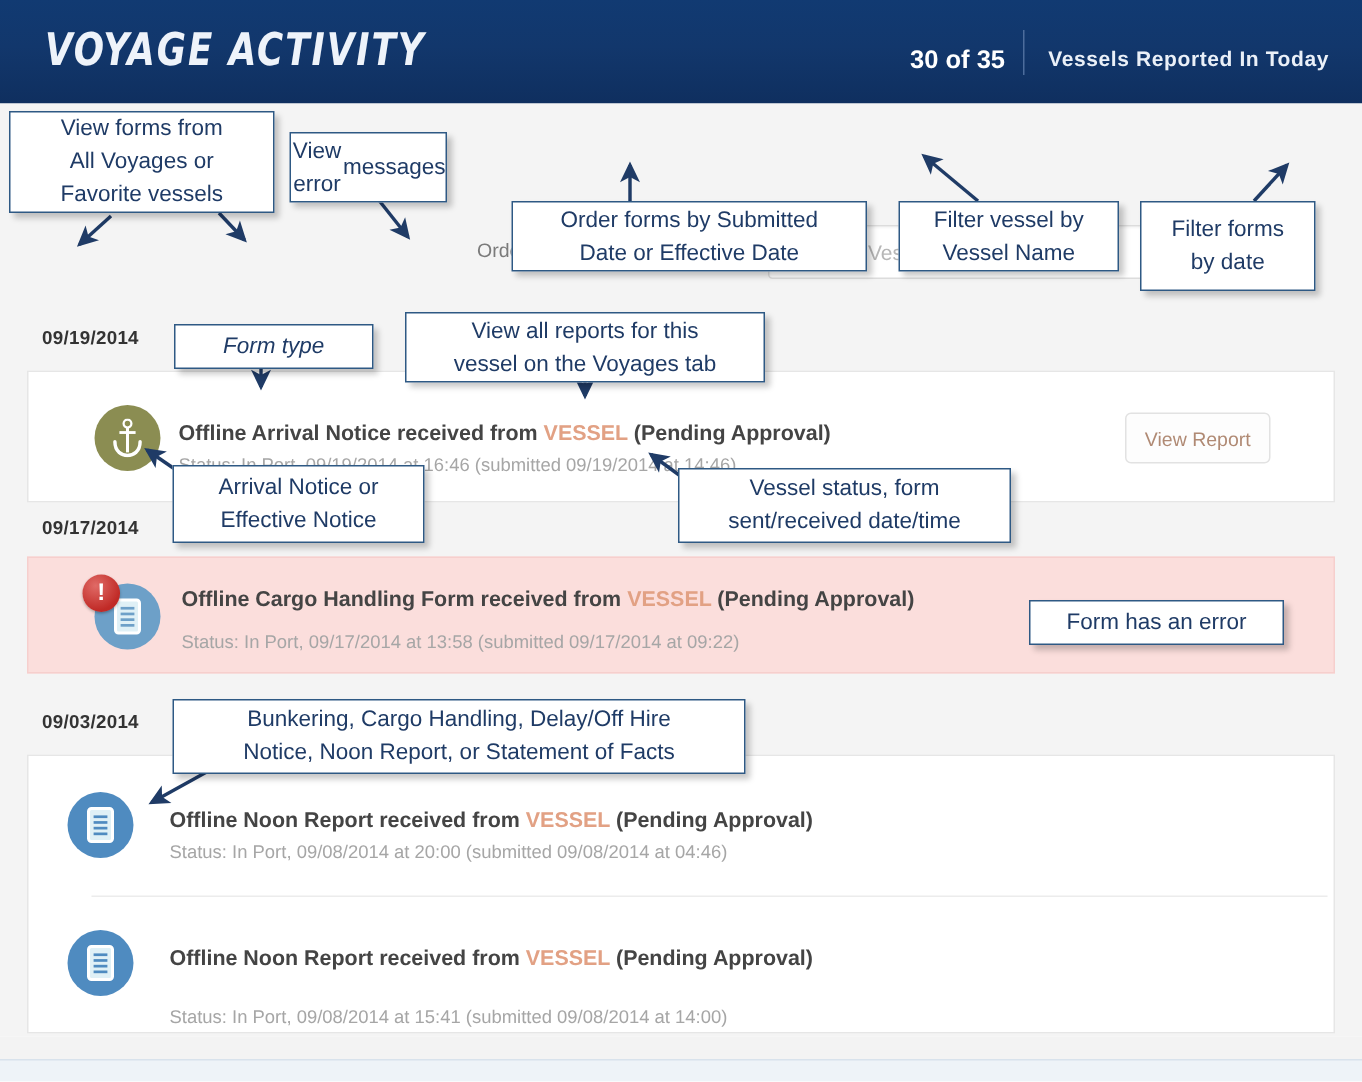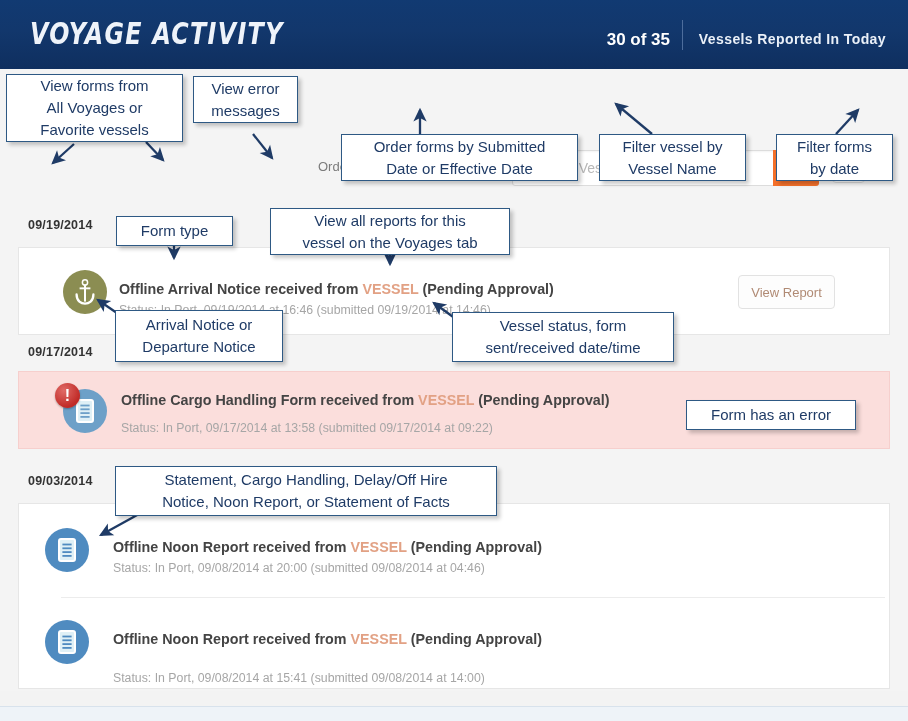--- a/index.html
+++ b/index.html
@@ -185,21 +185,21 @@
       <div class="rowicon anchor" style="top:22px;">
         <svg width="22" height="26" viewBox="0 0 22 26">
           <circle cx="11" cy="3.4" r="2.6" fill="none" stroke="#ffffff" stroke-width="1.5"></circle>
           <rect x="10" y="5.6" width="2" height="17" fill="#ffffff"></rect>
           <rect x="5.6" y="8.4" width="10.8" height="1.9" fill="#ffffff"></rect>
           <path d="M2.6 15.5 C2.6 22.2 7.3 24.6 11 24.6 C14.7 24.6 19.4 22.2 19.4 15.5" fill="none" stroke="#ffffff" stroke-width="2.3" stroke-linecap="round"></path>
         </svg>
       </div>
       <div class="rowtitle" style="left:100px;top:33px;"><span>Offline Arrival Notice received from </span><span class="vessel">VESSEL</span><span> (Pending Approval)</span></div>
       <div class="rowstatus" style="left:100px;top:55px;">Status: In Port, 09/19/2014 at 16:46 (submitted 09/19/2014 at 14:46)</div>
-      <div class="viewreport" style="right:54px;top:27px;">View Report</div>
+      <div class="viewreport" style="right:42px;top:27px;">View Report</div>
     </div>
 
     <div class="datehdr" style="top:157px;">09/17/2014</div>
 
     <div class="card err" style="top:183px;height:78px;">
       <div class="rowicon doc-err" style="top:17px;">
         <svg width="22" height="26" viewBox="0 0 22 26">
           <rect x="3" y="2" width="16" height="22" rx="2" fill="#dff0f6" stroke="#ffffff" stroke-width="2"></rect>
           <g fill="#6da0c8">
             <rect x="6.4" y="6.6" width="9.2" height="1.8"></rect>
@@ -276,60 +276,60 @@
       <path d="M148,509 L101,535"></path>
     </g>
   </svg>
 
   <div class="callout" style="left:6px;top:74px;width:177px;height:68px;flex-direction:column;">
     <span>View forms from</span>
     <span>All Voyages or</span>
     <span>Favorite vessels</span>
   </div>
 
-  <div class="callout" style="left:193px;top:76px;width:105px;height:47px;flex-direction:column;justify-content:center;">
+  <div class="callout" style="left:193px;top:88px;width:105px;height:47px;flex-direction:row;justify-content:center;">
     <span>View error</span>
     <span>messages</span>
   </div>
 
   <div class="callout" style="left:341px;top:134px;width:237px;height:47px;flex-direction:column;">
     <span>Order forms by Submitted</span>
     <span>Date or Effective Date</span>
   </div>
 
   <div class="callout" style="left:599px;top:134px;width:147px;height:47px;flex-direction:column;">
     <span>Filter vessel by</span>
     <span>Vessel Name</span>
   </div>
 
-  <div class="callout" style="left:760px;top:134px;width:117px;height:47px;flex-direction:column;margin-left:16px;">
+  <div class="callout" style="left:760px;top:134px;width:117px;height:60px;flex-direction:column;">
     <span>Filter forms</span>
     <span>by date</span>
   </div>
 
-  <div class="callout" style="left:116px;top:216px;width:117px;height:30px;">
+  <div class="callout" style="left:116px;top:216px;width:133px;height:30px;font-style:italic;">
     <span>Form type</span>
   </div>
 
   <div class="callout" style="left:270px;top:208px;width:240px;height:47px;flex-direction:column;">
     <span>View all reports for this</span>
     <span>vessel on the Voyages tab</span>
   </div>
 
   <div class="callout" style="left:115px;top:310px;width:168px;height:52px;flex-direction:column;">
     <span>Arrival Notice or</span>
-    <span>Departure Notice</span>
+    <span>Effective Notice</span>
   </div>
 
   <div class="callout" style="left:452px;top:312px;width:222px;height:50px;flex-direction:column;">
     <span>Vessel status, form</span>
     <span>sent/received date/time</span>
   </div>
 
   <div class="callout" style="left:686px;top:400px;width:170px;height:30px;">
     <span>Form has an error</span>
   </div>
 
   <div class="callout" style="left:115px;top:466px;width:382px;height:50px;flex-direction:column;">
-    <span>Statement, Cargo Handling, Delay/Off Hire</span>
+    <span>Bunkering, Cargo Handling, Delay/Off Hire</span>
     <span>Notice, Noon Report, or Statement of Facts</span>
   </div>
 </div>
 
 </body></html>

